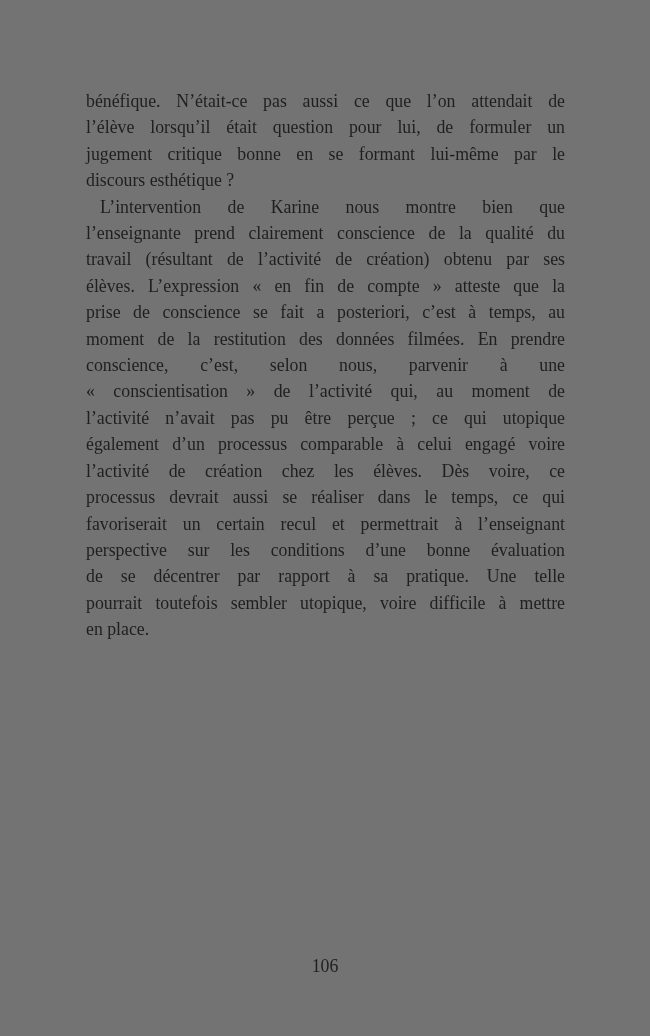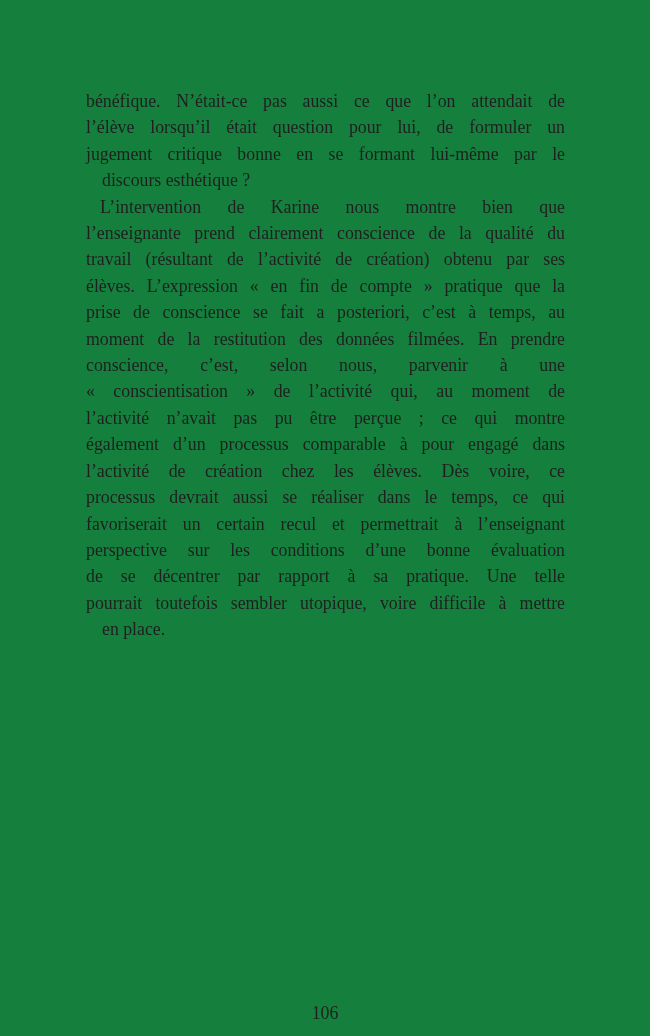--- a/index.html
+++ b/index.html
@@ -4,21 +4,21 @@
 <style>
   html, body {
     margin: 0;
     padding: 0;
     background: #ffffff;
   }
   .page {
     position: relative;
     width: 650px;
     height: 1036px;
-    background: #15803d;
+    background: #737373;
     font-family: "Liberation Serif", "DejaVu Serif", serif;
     color: #1f1f1f;
     overflow: hidden;
   }
   .text-block {
     position: absolute;
     left: 86px;
     top: 88px;
     width: 479px;
   }
@@ -28,32 +28,31 @@
   }
   .line {
     font-size: 17.8px;
     line-height: 26.4px;
     text-align: justify;
     text-align-last: justify;
     -moz-text-align-last: justify;
   }
   .line.last {
     text-align-last: left;
-    margin-left: 16px;
     -moz-text-align-last: left;
   }
   .line.indent {
     text-indent: 14px;
   }
   .italic {
   }
   .footer {
     position: absolute;
     left: 0;
-    top: 1000px;
+    top: 953px;
     width: 650px;
     text-align: center;
   }
   .page-number {
     font-size: 17.8px;
     line-height: 26.4px;
     color: #1f1f1f;
   }
 </style>
 </head>
@@ -64,27 +63,27 @@
       <div class="paragraph">
         <div class="line"><span>bénéfique. N’était-ce pas aussi ce que l’on attendait de</span></div>
         <div class="line"><span>l’élève lorsqu’il était question pour lui, de formuler un</span></div>
         <div class="line"><span>jugement critique bonne en se formant lui-même par le</span></div>
         <div class="line last"><span>discours esthétique ?</span></div>
       </div>
       <div class="paragraph">
         <div class="line indent"><span>L’intervention de Karine nous montre bien que</span></div>
         <div class="line"><span>l’enseignante prend clairement conscience de la qualité du</span></div>
         <div class="line"><span>travail (résultant de l’activité de création) obtenu par ses</span></div>
-        <div class="line"><span>élèves. L’expression « en fin de compte » pratique que la</span></div>
+        <div class="line"><span>élèves. L’expression « en fin de compte » atteste que la</span></div>
         <div class="line"><span>prise de conscience se fait </span><span class="italic">a posteriori,</span><span> c’est à temps, au</span></div>
         <div class="line"><span>moment de la restitution des données filmées. En prendre</span></div>
         <div class="line"><span>conscience, c’est, selon nous, parvenir à une</span></div>
         <div class="line"><span>« conscientisation » de l’activité qui, au moment de</span></div>
-        <div class="line"><span>l’activité n’avait pas pu être perçue ; ce qui montre</span></div>
-        <div class="line"><span>également d’un processus comparable à pour engagé dans</span></div>
+        <div class="line"><span>l’activité n’avait pas pu être perçue ; ce qui utopique</span></div>
+        <div class="line"><span>également d’un processus comparable à celui engagé voire</span></div>
         <div class="line"><span>l’activité de création chez les élèves. Dès voire, ce</span></div>
         <div class="line"><span>processus devrait aussi se réaliser dans le temps, ce qui</span></div>
         <div class="line"><span>favoriserait un certain recul et permettrait à l’enseignant</span></div>
         <div class="line"><span>perspective sur les conditions d’une bonne évaluation</span></div>
         <div class="line"><span>de se décentrer par rapport à sa pratique. Une telle</span></div>
         <div class="line"><span>pourrait toutefois sembler utopique, voire difficile à mettre</span></div>
         <div class="line last"><span>en place.</span></div>
       </div>
     </div>
   <div class="footer">

